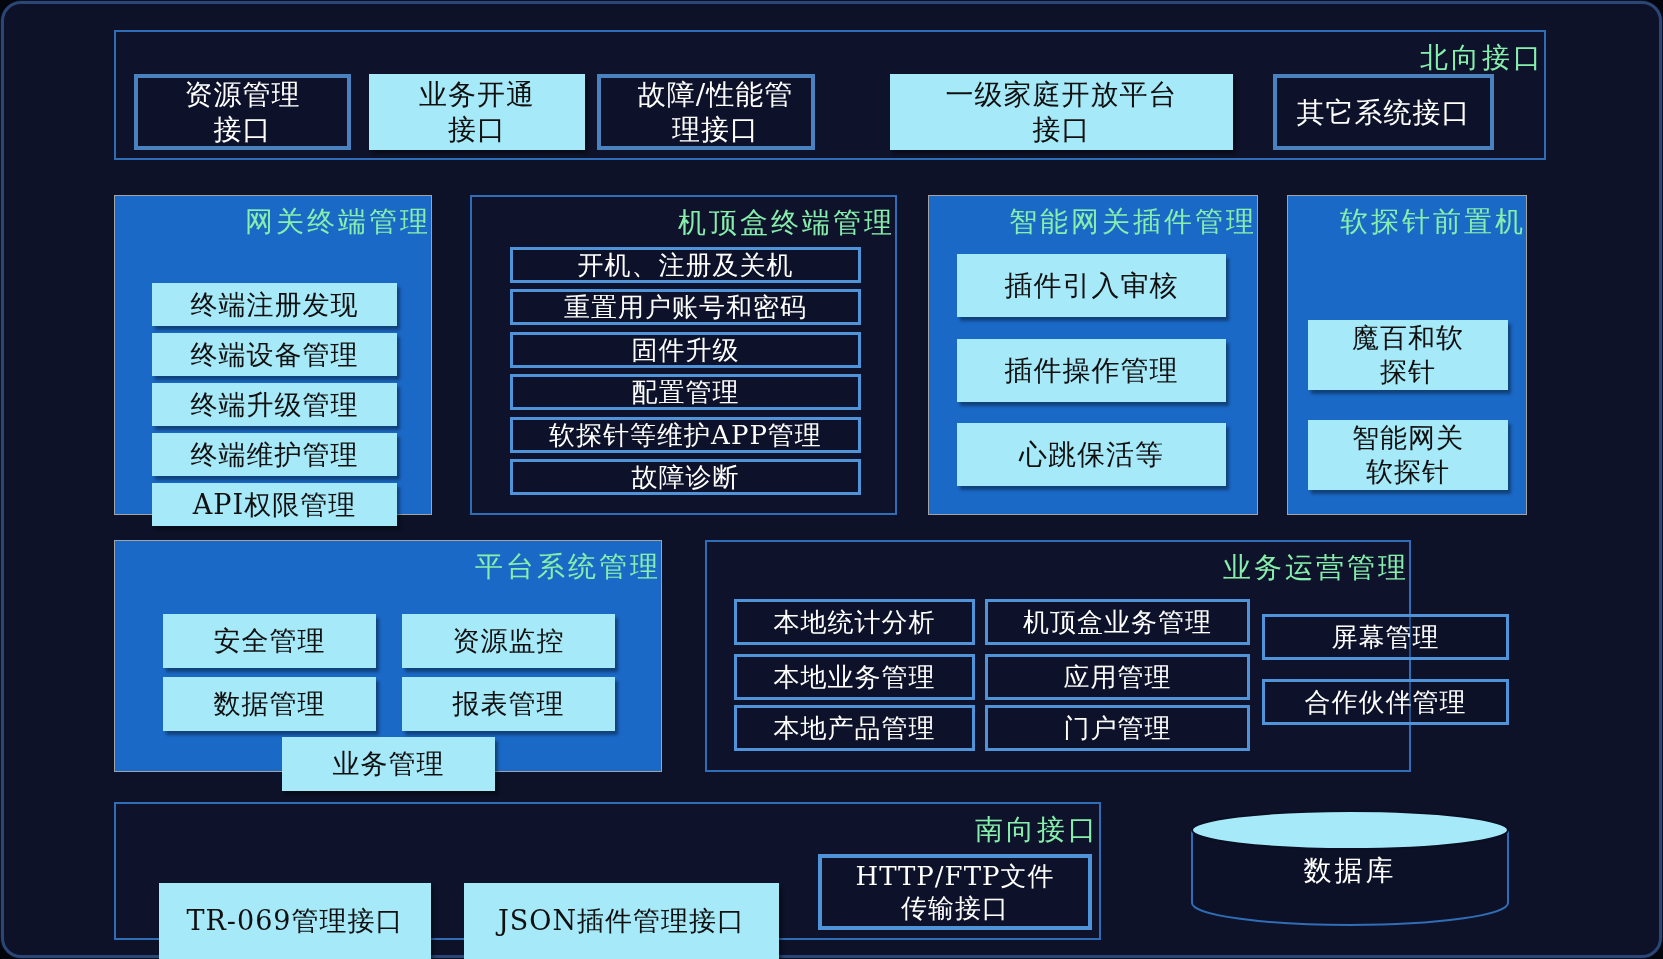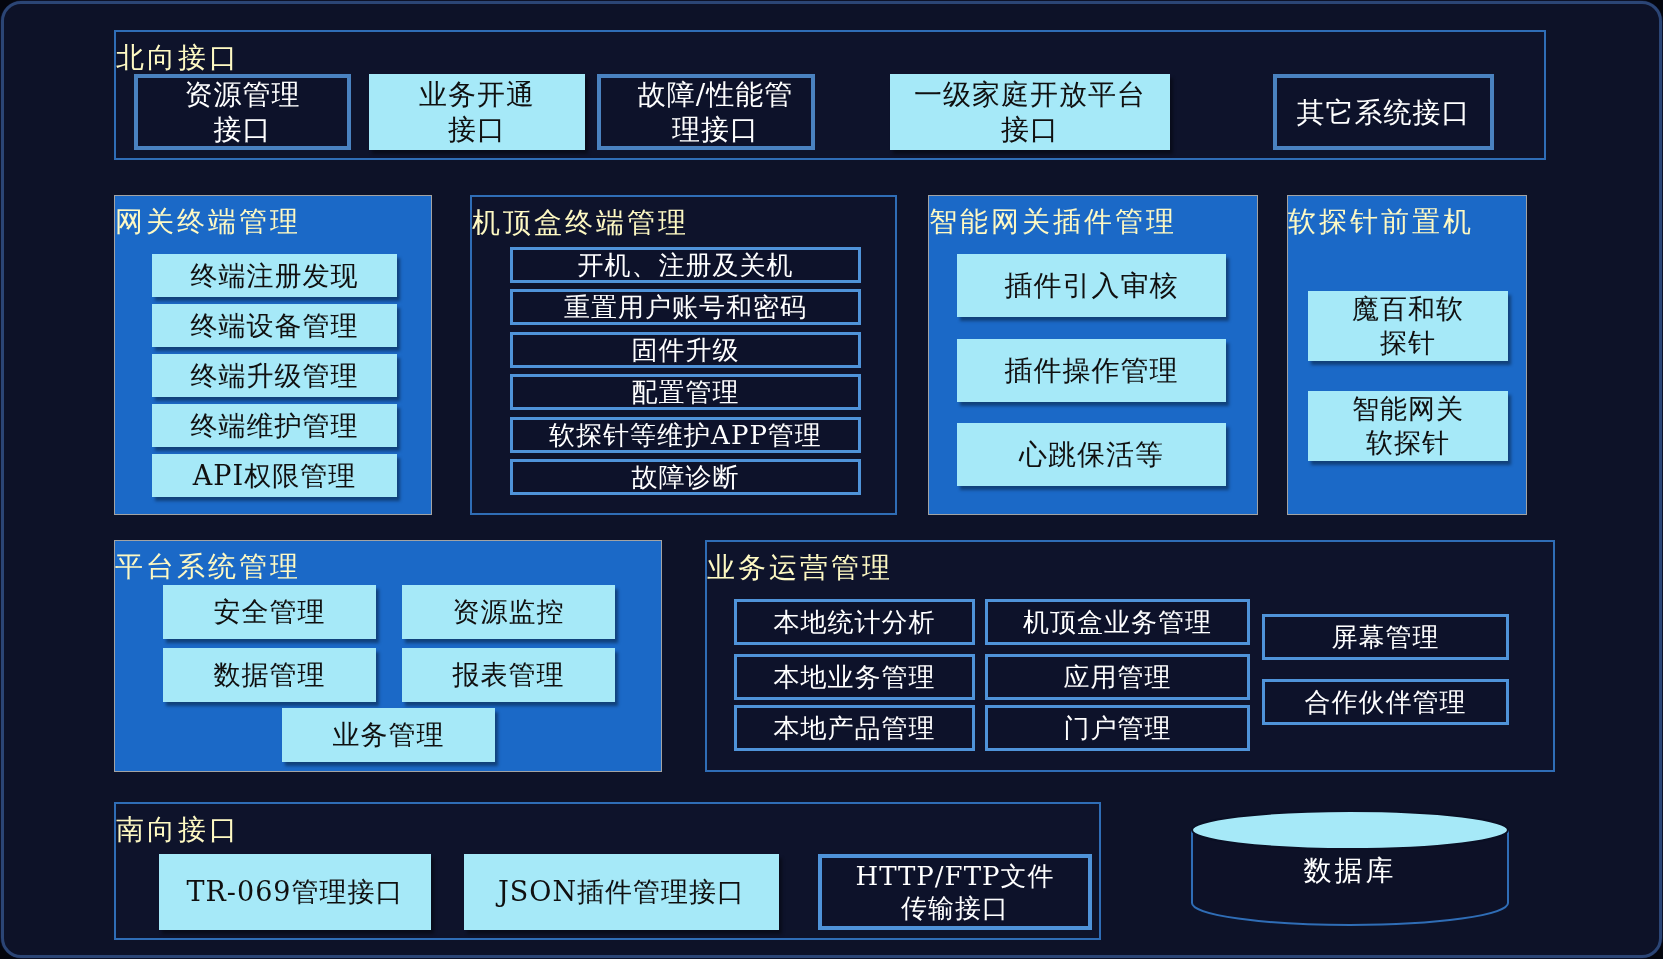--- a/index.html
+++ b/index.html
@@ -8,31 +8,31 @@
     background:#0d1228;border-radius:22px;overflow:hidden;
     font-family:"DejaVu Serif","Liberation Serif",serif;
     color:#ffffff;
   }
   .frame{position:absolute;inset:1px;border:3px solid #2b4575;border-radius:20px;pointer-events:none;}
   .panel{position:absolute;box-sizing:border-box;}
   .panel.dark{border:2px solid #2f6db6;background:rgba(17,24,48,0.35);}
   .panel.blue{background:#1b69c7;border:1px solid #a3a3a3;}
   .ptitle{
     position:absolute;top:7px;left:0;right:0;
-    text-align:left;font-size:28px;letter-spacing:3px;color:#fef9c3;
+    text-align:right;font-size:28px;letter-spacing:3px;color:#86efac;
   }
   .box{
     position:absolute;box-sizing:border-box;
     display:flex;align-items:center;justify-content:center;
     text-align:center;line-height:1.25;letter-spacing:1px;
   }
   .cyan{background:#a6e9f8;color:#101010;box-shadow:3px 4px 3px rgba(0,0,0,0.38);}
   .outline{border:4px solid #4a82c0;color:#ffffff;background:rgba(13,18,40,0.3);}
   .outline3{border:3px solid #4f93d9;color:#ffffff;background:rgba(13,18,40,0.3);}
-  .fs28{font-size:28px;} .fs27{font-size:27px;} .fs26{font-size:26px;}
+  .fs28{font-size:28px;} .fs27{font-size:27px;margin-top:29px;} .fs26{font-size:26px;}
   .mw5{display:inline-block;max-width:5.15em;}
   .mw6{display:inline-block;max-width:6.3em;}
   .mw8{display:inline-block;max-width:8.6em;}
   .mw9{display:inline-block;max-width:9.2em;}
   .dblabel{position:absolute;left:1180px;top:852px;width:340px;text-align:center;
     font-size:28px;letter-spacing:3px;color:#ffffff;}
 </style>
 </head>
 <body>
 
@@ -43,21 +43,21 @@
     <div class="ptitle">北向接口</div>
     <div class="box outline fs28" style="left:18px;top:42px;width:217px;height:76px;">
       <span class="mw5">资源管理接口</span>
     </div>
     <div class="box cyan fs28" style="left:253px;top:42px;width:216px;height:76px;">
       <span class="mw5">业务开通接口</span>
     </div>
     <div class="box outline fs28" style="left:481px;top:42px;width:218px;height:76px;padding-left:19px;">
       <span class="mw6">故障/性能管理接口</span>
     </div>
-    <div class="box cyan fs28" style="left:774px;top:42px;width:280px;height:76px;align-items:center;">
+    <div class="box cyan fs28" style="left:774px;top:42px;width:343px;height:76px;align-items:center;">
       <span class="mw9">一级家庭开放平台接口</span>
     </div>
     <div class="box outline fs28" style="left:1157px;top:42px;width:221px;height:76px;">
       <span>其它系统接口</span>
     </div>
   </div>
 
   <div class="panel blue" style="left:114px;top:195px;width:318px;height:320px;">
     <div class="ptitle">网关终端管理</div>
     <div class="box cyan fs27" style="left:37px;top:58px;width:245px;height:43px;">
@@ -134,21 +134,21 @@
       <span>数据管理</span>
     </div>
     <div class="box cyan fs27" style="left:287px;top:107px;width:213px;height:54px;">
       <span>报表管理</span>
     </div>
     <div class="box cyan fs27" style="left:167px;top:167px;width:213px;height:54px;">
       <span>业务管理</span>
     </div>
   </div>
 
-  <div class="panel dark" style="left:705px;top:540px;width:850px;height:232px;">
+  <div class="panel dark" style="left:705px;top:540px;width:706px;height:232px;">
     <div class="ptitle">业务运营管理</div>
     <div class="box outline3 fs26" style="left:27px;top:57px;width:241px;height:46px;">
       <span>本地统计分析</span>
     </div>
     <div class="box outline3 fs26" style="left:27px;top:112px;width:241px;height:46px;">
       <span>本地业务管理</span>
     </div>
     <div class="box outline3 fs26" style="left:27px;top:163px;width:241px;height:46px;">
       <span>本地产品管理</span>
     </div>

